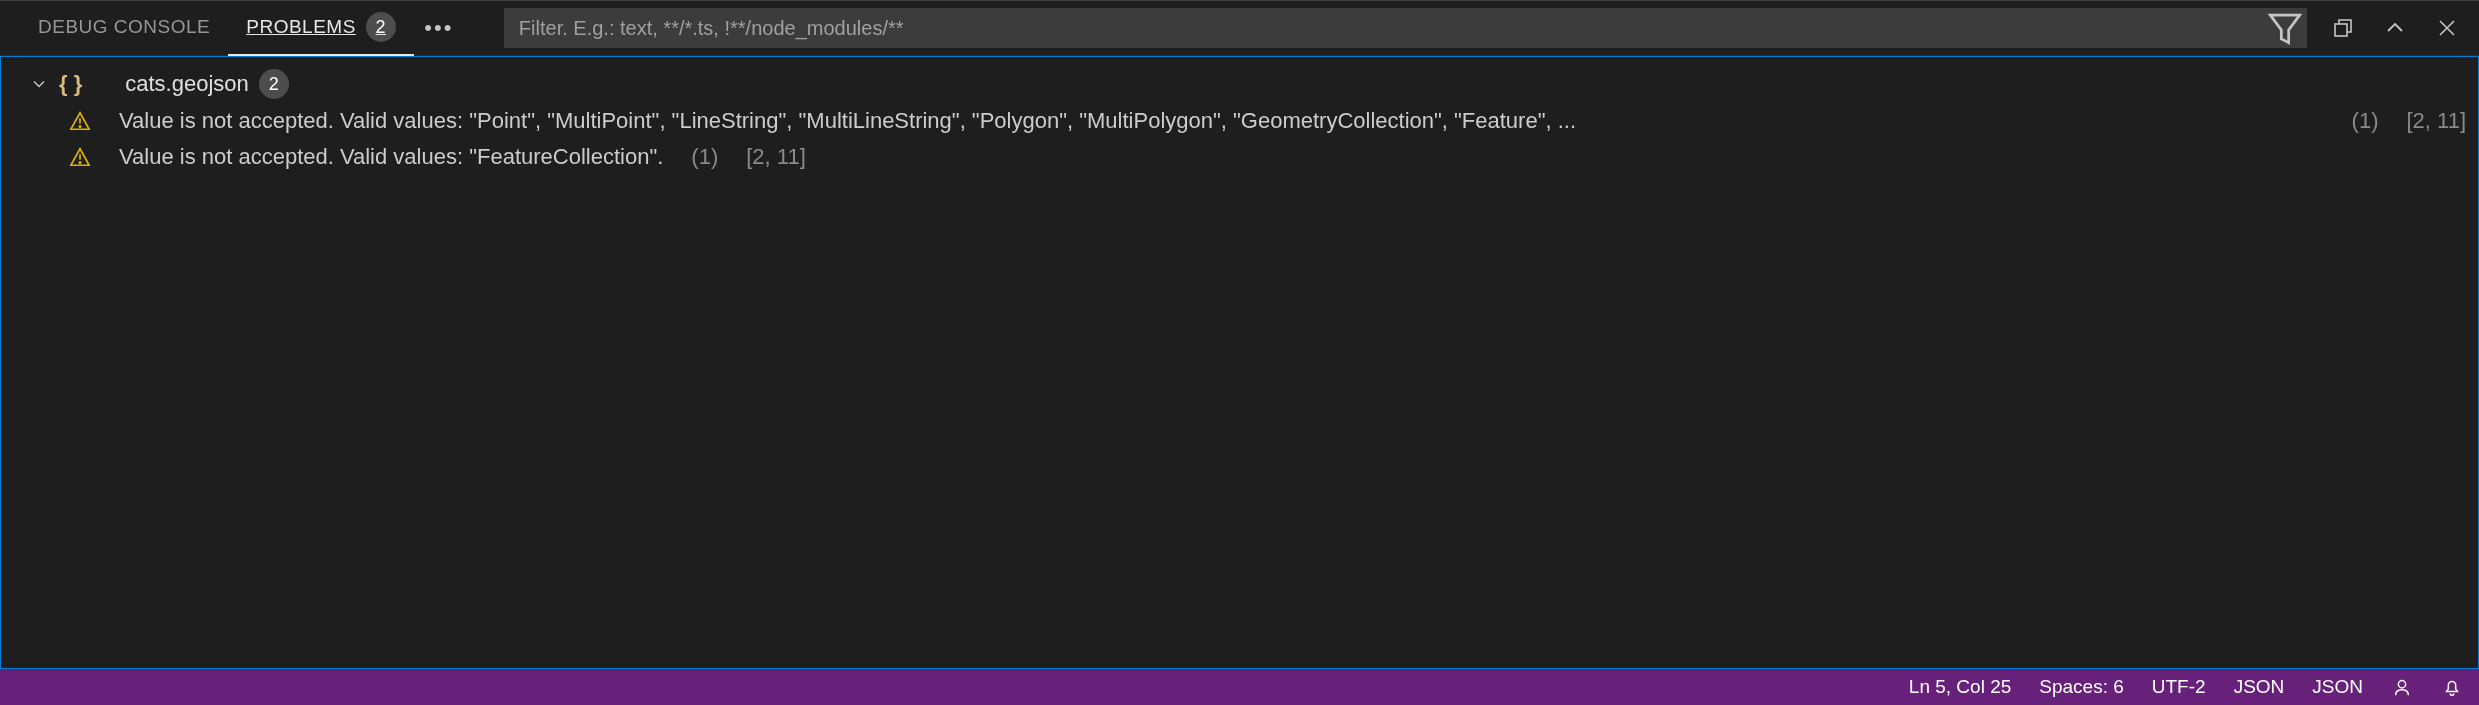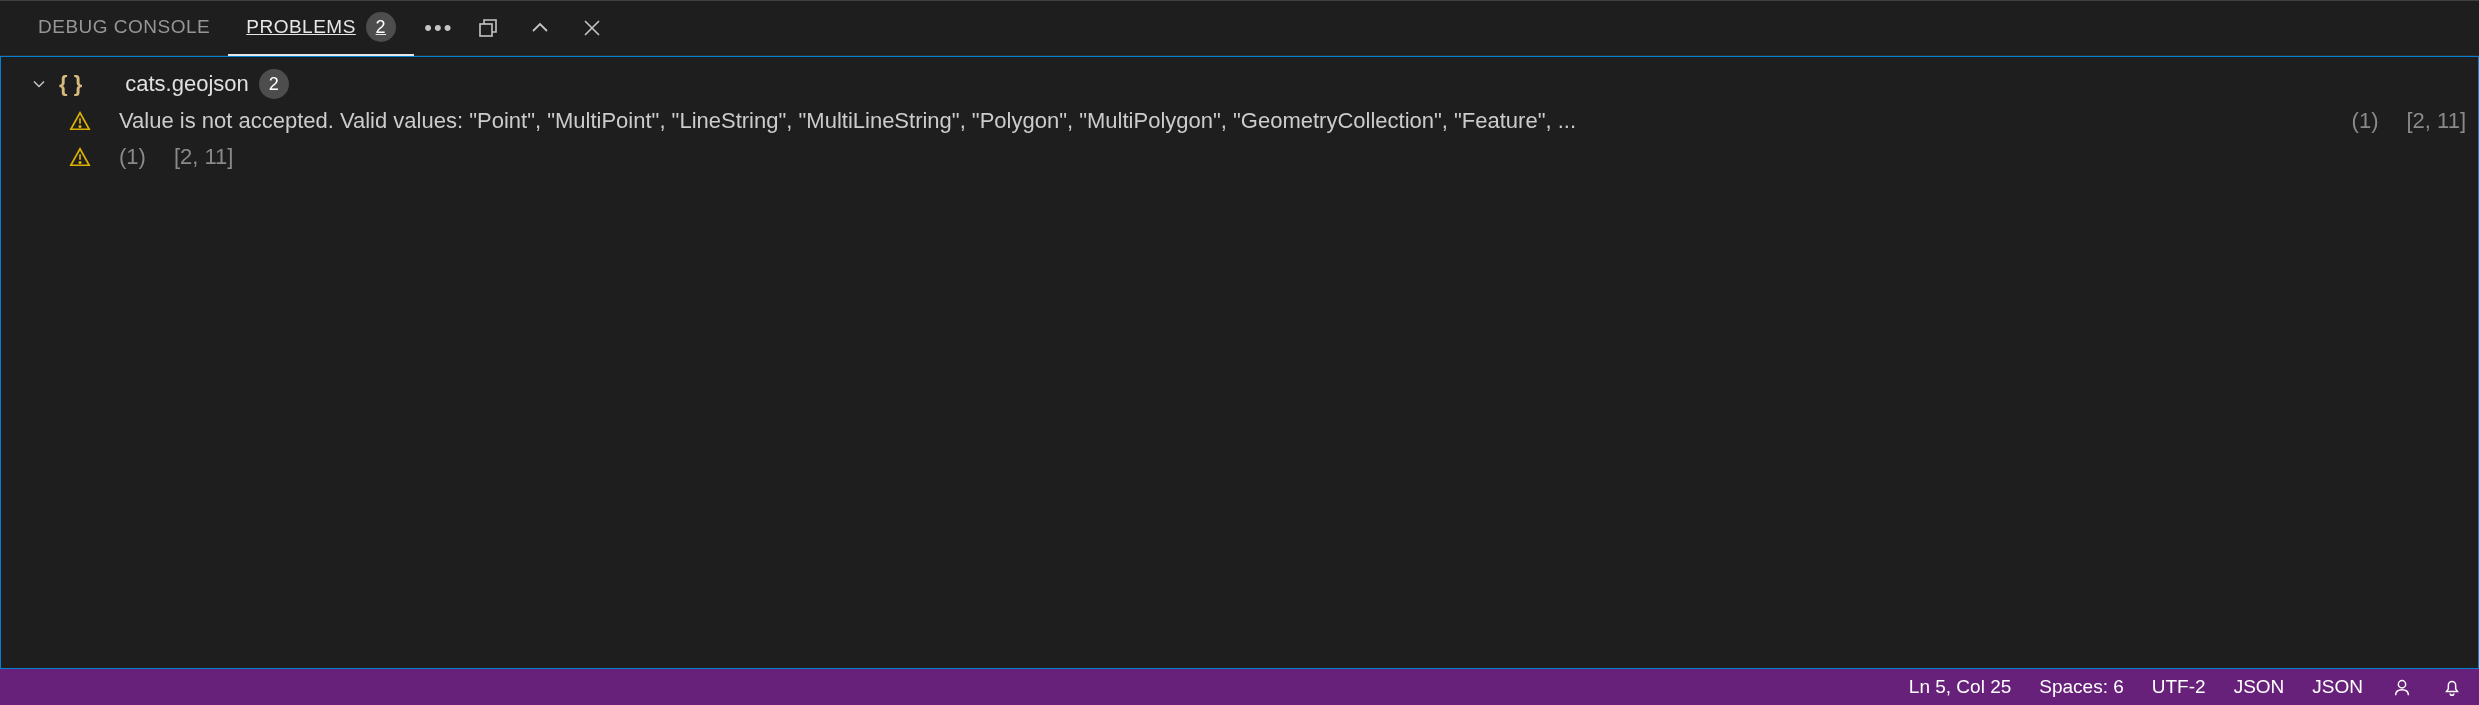--- a/index.html
+++ b/index.html
@@ -192,20 +192,28 @@
       <span>DEBUG CONSOLE</span>
     </div>
     <div class="tab active">
       <span>PROBLEMS</span>
       <span class="badge">2</span>
     </div>
     <div class="more">
       <span>•••</span>
     </div>
 
+    <div class="filter-wrap">
+      <input class="filter" placeholder="Filter. E.g.: text, **/*.ts, !**/node_modules/**" style="">
+      <div class="filter-icon">
+        <svg viewBox="0 0 24 24" fill="none" stroke="currentColor" stroke-width="1.5">
+          <path d="M4 5 L20 5 L14 13 L14 20 L10 18 L10 13 Z"></path>
+        </svg>
+      </div>
+    </div>
 
     <div class="action-icons">
       <div class="action-btn">
         <svg viewBox="0 0 24 24" fill="none" stroke="currentColor" stroke-width="1.6">
           <rect x="4" y="8" width="12" height="12"></rect>
           <path d="M8 8 V4 H20 V16 H16"></path>
         </svg>
       </div>
       <div class="action-btn">
         <svg viewBox="0 0 24 24" fill="none" stroke="currentColor" stroke-width="1.8">
@@ -246,20 +254,21 @@
     </div>
 
     <div class="problem-row">
       <span class="warn-icon">
         <svg viewBox="0 0 24 24" fill="none" stroke="#ddb100" stroke-width="1.8">
           <path d="M12 3 L22 21 L2 21 Z"></path>
           <line x1="12" y1="9" x2="12" y2="15"></line>
           <circle cx="12" cy="18" r="0.8" fill="#ddb100"></circle>
         </svg>
       </span>
+      <span class="msg">Value is not accepted. Valid values: "FeatureCollection".</span>
       <span class="count">(1)</span>
       <span class="loc">[2, 11]</span>
     </div>
   </div>
 
   <div class="statusbar">
     <div class="status-spacer"></div>
     <div class="status-item">
       <span>Ln 5, Col 25</span>
     </div>

